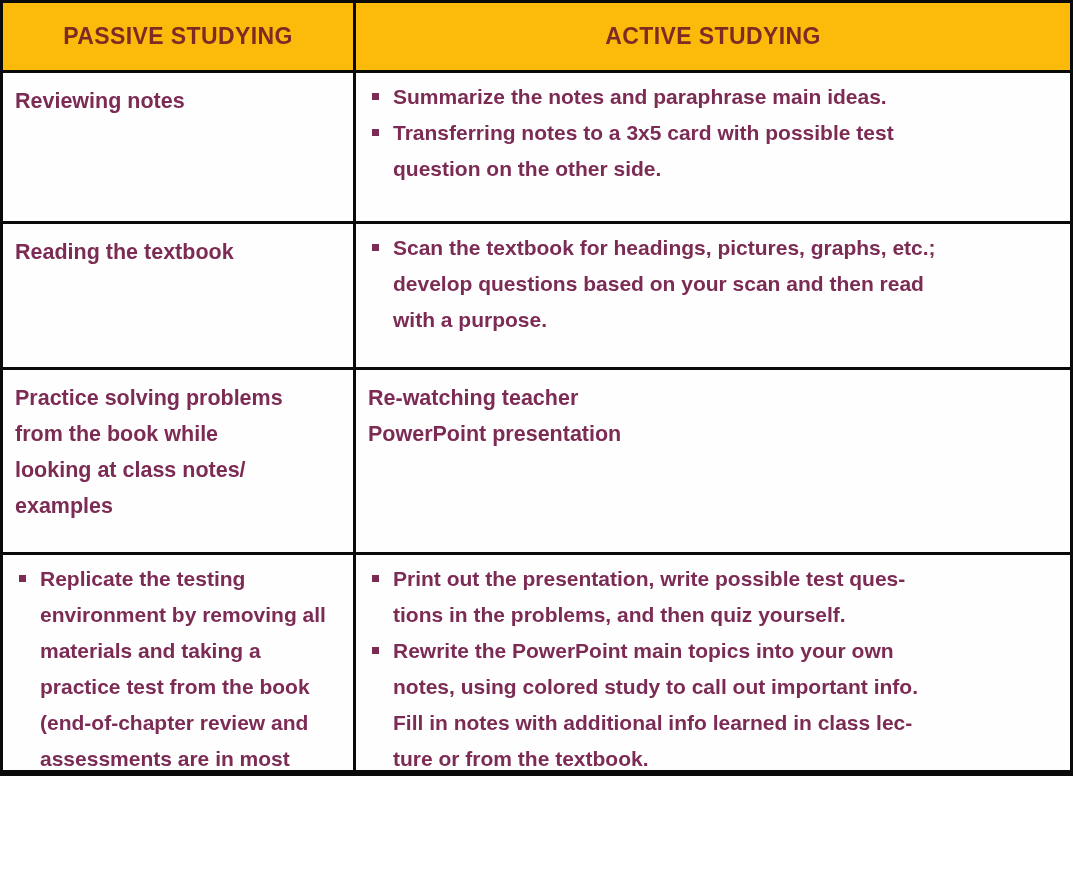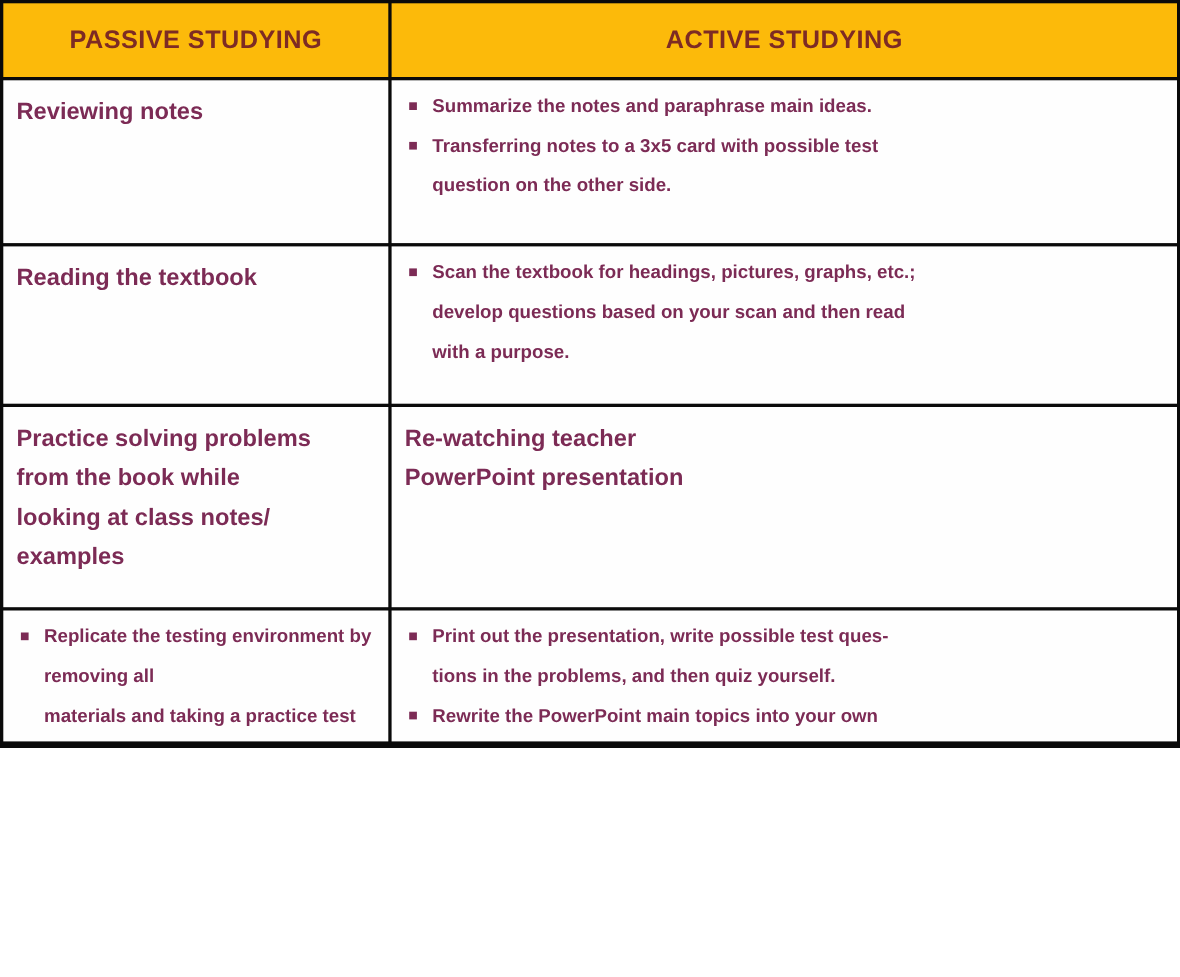--- a/index.html
+++ b/index.html
@@ -8,21 +8,21 @@
     --body_text: #7C2B55;
     --border: #0A0A0A;
     --cell_bg: #FEFEFE;
   }
   * { margin: 0; padding: 0; box-sizing: border-box; }
   html, body { background: #fff; }
   body { font-family: "Liberation Sans", sans-serif; }
 
   .study-table {
     width: 1073px;
-    height: 680px;
+    height: 776px;
     background: var(--border);
     display: grid;
     grid-template-columns: 350px 1fr;
     grid-template-rows: 67px 148px 143px 182px 1fr;
     gap: 3px;
     padding: 3px 3px 6px 3px;
   }
 
   .cell {
     background: var(--cell_bg);
@@ -45,21 +45,21 @@
     color: var(--body_text);
     font-size: 21.5px;
     font-weight: bold;
     line-height: 36px;
     white-space: pre-line;
   }
 
   .active-cell {
     padding: 6px 8px 0 8px;
     color: var(--body_text);
-    font-size: 17px;
+    font-size: 21px;
     font-weight: bold;
     line-height: 36px;
   }
 
   .bullet-item {
     display: flex;
     align-items: flex-start;
   }
 
   .bullet-marker {
@@ -127,19 +127,19 @@
   </div>
   <div class="cell active-cell">
     <div class="bullet-item">
       <span class="bullet-marker"></span>
       <span class="bullet-text">Print out the presentation, write possible test ques-
 tions in the problems, and then quiz yourself.</span>
     </div>
     <div class="bullet-item">
       <span class="bullet-marker"></span>
       <span class="bullet-text">Rewrite the PowerPoint main topics into your own
-notes, using colored pens to call out important info.
+notes, using colored study to call out important info.
 Fill in notes with additional info learned in class lec-
 ture or from the textbook.</span>
     </div>
   </div>
 
 </div>
 
 </body></html>

